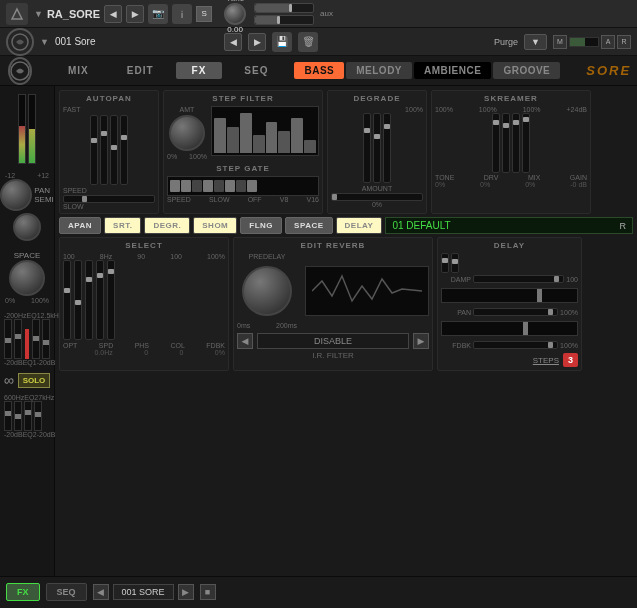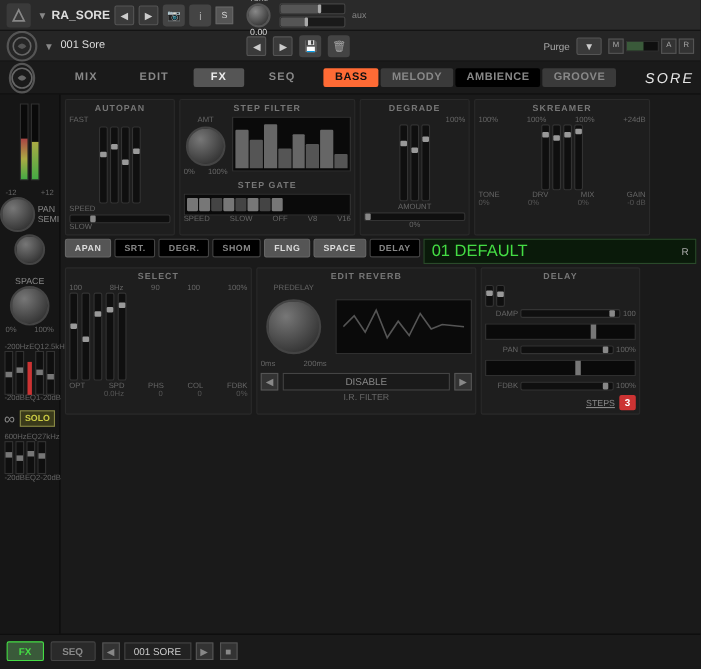--- a/index.html
+++ b/index.html
@@ -167,21 +167,21 @@
     .fx-knob {
       border-radius: 50%;
       background: radial-gradient(circle at 35% 30%, #777, #222);
       border: 2px solid #444;
       cursor: pointer;
     }
     .fx-btn {
       padding: 3px 8px;
       font-size: 8px;
       font-weight: bold;
-      background: #000000;
+      background: #fef9c3;
       border: 1px solid #444;
       color: #888;
       cursor: pointer;
       border-radius: 2px;
       letter-spacing: 0.5px;
     }
     .fx-btn.active {
       background: #555;
       color: #ddd;
       border-color: #666;
@@ -367,21 +367,21 @@
     <div class="tab">SEQ</div>
   </div>
 
   <div class="section-tabs">
     <div class="section-tab bass">BASS</div>
     <div class="section-tab melody">MELODY</div>
     <div class="section-tab ambience">AMBIENCE</div>
     <div class="section-tab groove">GROOVE</div>
   </div>
 
-  <div style="margin-left:26px;color:#e5e5e5;font-size:13px;font-weight:normal;font-style:italic;letter-spacing:2px;">SORE</div>
+  <div style="margin-left:26px;color:#a16207;font-size:13px;font-weight:bold;font-style:italic;letter-spacing:2px;">SORE</div>
 </div>
 
 <div class="main-area">
 
   <div class="left-panel">
 
     <div style="display:flex;gap:2px;height:70px;margin-top:4px;">
       <div style="width:8px;height:70px;background:#0a0a0a;border:1px solid #333;position:relative;display:flex;flex-direction:column-reverse;">
         <div style="height:55%;background:linear-gradient(to top,#4a4,#aa4,#a44);width:100%;"></div>
       </div>
@@ -612,31 +612,31 @@
         </div>
         <div style="display:flex;justify-content:space-between;font-size:7px;color:#555;">
           <span>0%</span>
           <span>0%</span>
           <span>0%</span>
           <span>-0 dB</span>
         </div>
       </div>
     </div>
 
-    <div style="display:flex;gap:3px;align-items:flex-start;">
+    <div style="display:flex;gap:3px;align-items:flex-end;">
       <div class="fx-btn active">APAN</div>
       <div class="fx-btn">SRT.</div>
       <div class="fx-btn">DEGR.</div>
       <div class="fx-btn">SHOM</div>
       <div class="fx-btn active">FLNG</div>
       <div class="fx-btn active">SPACE</div>
       <div class="fx-btn">DELAY</div>
 
       <div style="flex:1;background:#0a1a0a;border:1px solid #2a4a2a;display:flex;align-items:center;justify-content:space-between;padding:2px 6px;">
-        <span style="color:#4d4;font-size:15px;">01 DEFAULT</span>
+        <span style="color:#4d4;font-size:10px;">01 DEFAULT</span>
         <span style="color:#aaa;font-size:9px;">R</span>
       </div>
     </div>
 
     <div style="display:grid;grid-template-columns:170px 200px 145px;gap:4px;">
 
       <div class="fx-section">
         <div class="fx-section-title">SELECT</div>
         <div style="display:flex;justify-content:space-between;font-size:7px;color:#666;">
           <span>100</span>

